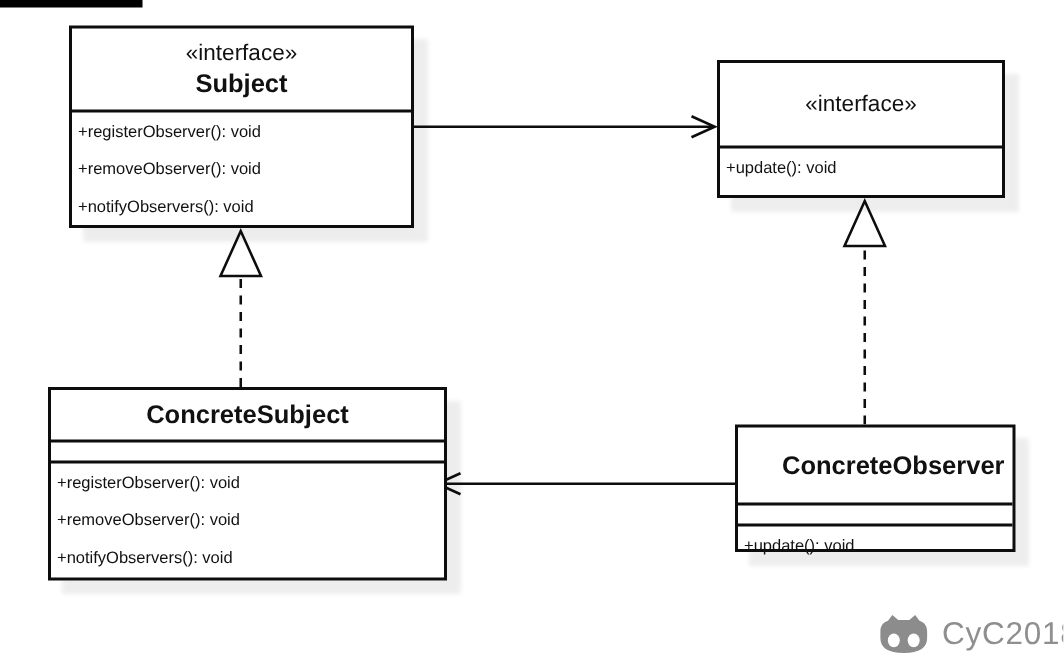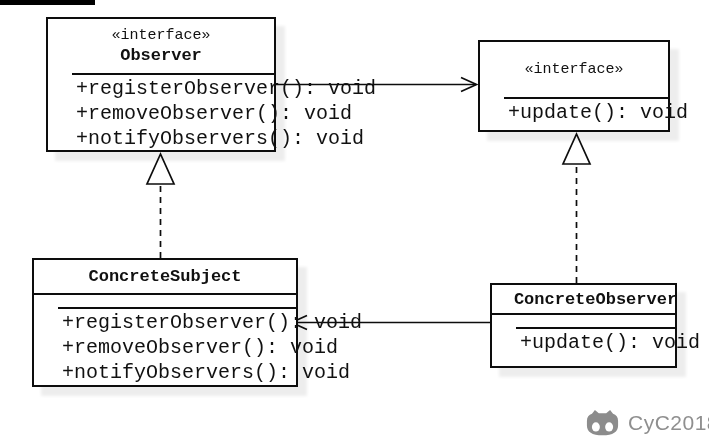--- a/index.html
+++ b/index.html
@@ -17,47 +17,45 @@
     position:absolute;left:0;top:0;width:709px;height:447px;
     pointer-events:none;
   }
   .class-box{
     position:absolute;
     box-sizing:border-box;
     background:#fff;
     border:2px solid #0d0d0d;
     box-shadow:9px 9px 3px rgba(0,0,0,0.07);
     color:#111;
-    font-family:Liberation Mono, monospace;
   }
   .compartment{box-sizing:border-box;}
   .title-compartment{
     display:flex;flex-direction:column;align-items:center;justify-content:center;
     text-align:center;
   }
   .stereotype{font-size:15px;line-height:19px;}
   .class-name{font-size:17px;font-weight:bold;line-height:21px;}
   .attrs-compartment{border-top:2px solid #0d0d0d;}
   .methods-compartment{
     border-top:2px solid #0d0d0d;
     padding:1px 4px 0 4px;
-    font-size:20px;line-height:25px;
+    font-size:11px;line-height:25px;
     white-space:nowrap;
-    margin-left:24px;
   }
   
   .box-subject          {left:46px;  top:17px;  width:230px; height:135px;}
   .box-subject .title-compartment          {height:54px;}
   .box-observer         {left:478px; top:40px;  width:192px; height:92px;}
   .box-observer .title-compartment         {height:55px;}
   .box-concrete-subject {left:32px;  top:258px; width:266px; height:129px;}
   .box-concrete-subject .title-compartment {height:33px;}
   .box-concrete-subject .attrs-compartment {height:14px;}
   .box-concrete-observer{left:490px; top:283px; width:187px; height:85px;}
-  .box-concrete-observer .title-compartment{height:28px;margin-left:24px;}
+  .box-concrete-observer .title-compartment{height:50px;margin-left:24px;}
   .box-concrete-observer .attrs-compartment{height:14px;}
   .watermark{
     position:absolute;left:584px;top:409px;
     display:flex;align-items:center;gap:7px;
     color:#8f8f8f;font-size:21px;letter-spacing:0.5px;
   }
   .watermark svg{display:block;}
 </style>
 </head>
 <body>
@@ -85,21 +83,21 @@
 
     <g>
       <line x1="490" y1="322.5" x2="292" y2="322.5" stroke="#0d0d0d" stroke-width="1.7"></line>
       <polyline points="307,315.5 291.5,322.5 307,329.5" fill="none" stroke="#0d0d0d" stroke-width="1.7"></polyline>
     </g>
   </svg>
 
   <div class="class-box box-subject">
     <div class="compartment title-compartment">
       <div class="stereotype">«interface»</div>
-      <div class="class-name">Observer</div>
+      <div class="class-name">Subject</div>
     </div>
     <div class="compartment methods-compartment">
       <div class="method">+registerObserver(): void</div>
       <div class="method">+removeObserver(): void</div>
       <div class="method">+notifyObservers(): void</div>
     </div>
   </div>
 
   <div class="class-box box-observer">
     <div class="compartment title-compartment">

